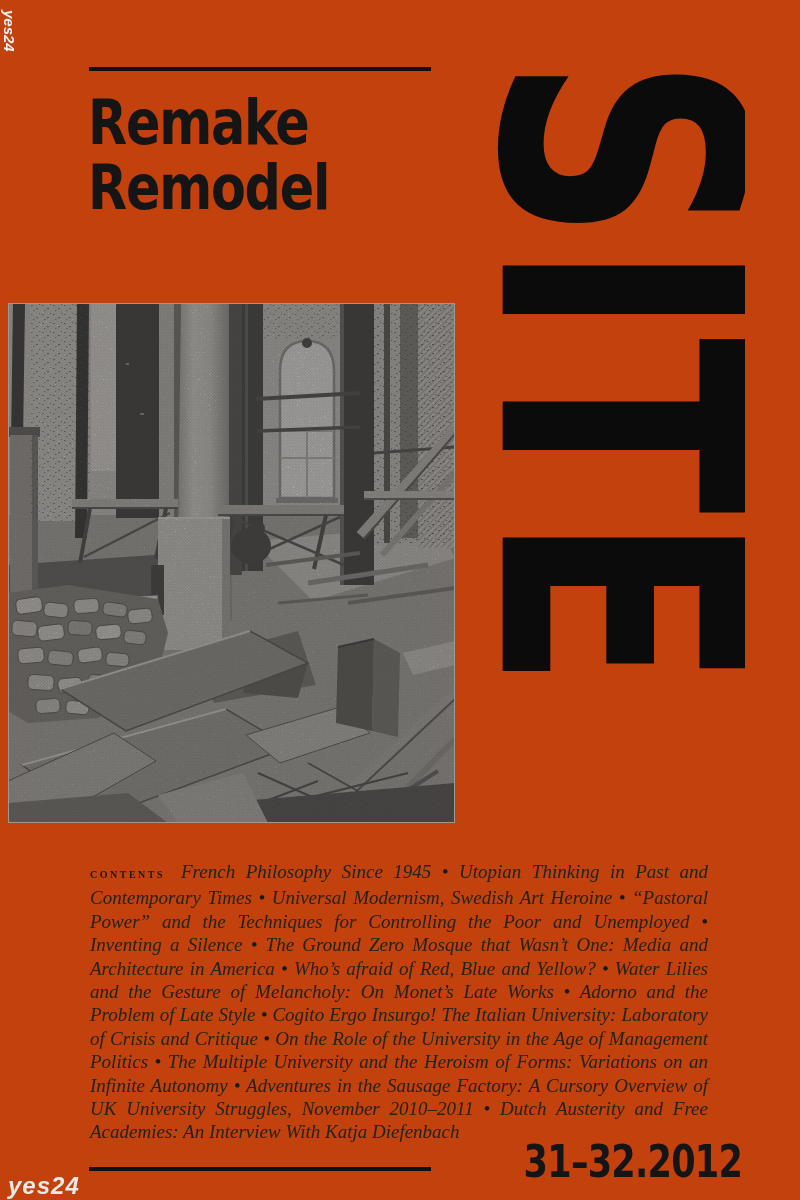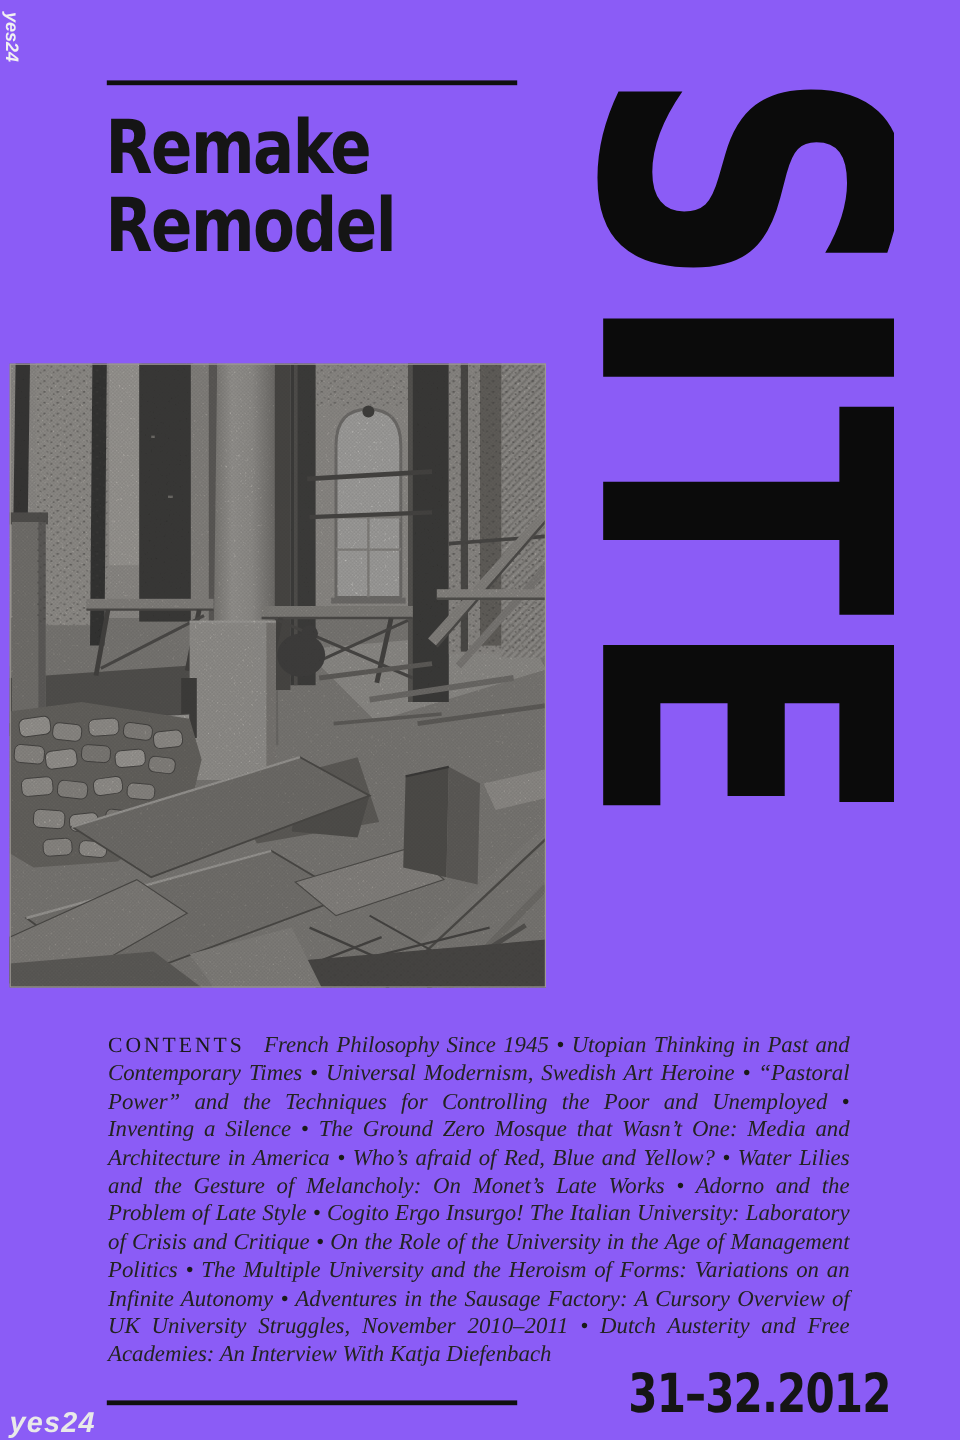--- a/index.html
+++ b/index.html
@@ -1,29 +1,29 @@
 <!DOCTYPE html>
 <html><head>
 <meta charset="utf-8">
 <style>
   html,body{margin:0;padding:0;background:#ffffff;}
-  .page{position:relative;width:800px;height:1200px;background:#8b5cf6;overflow:hidden;
+  .page{position:relative;width:800px;height:1200px;background:#c2410c;overflow:hidden;
         font-family:"Liberation Sans",sans-serif;}
   .rule{position:absolute;background:#101010;height:4px;width:342px;left:89px;}
   .rule-top{top:67px;}
   .rule-bottom{top:1167px;}
   .title{position:absolute;left:88px;top:90px;color:#151515;font-weight:700;
          font-family:"DejaVu Sans",sans-serif;font-size:62px;line-height:65px;
          letter-spacing:-1.5px;transform:scaleX(0.82);transform-origin:left top;}
   .logo-svg{position:absolute;left:497px;top:56px;}
   .photo{position:absolute;left:8px;top:303px;width:447px;height:520px;}
   .contents{position:absolute;left:90px;top:860px;width:618px;color:#232321;
             font-family:"Liberation Serif",serif;font-style:italic;font-size:19px;
             line-height:23.4px;text-align:justify;}
-  .contents-label{font-style:normal;font-weight:400;font-size:18px;letter-spacing:2.5px;
+  .contents-label{font-style:normal;font-weight:700;font-size:10px;letter-spacing:2.5px;
                   color:#1a1a1a;padding-right:16px;}
   .sep{color:#1a1a1a;}
   .issue{position:absolute;right:58px;top:1135px;color:#151515;font-weight:700;
          font-family:"DejaVu Sans",sans-serif;font-size:45px;letter-spacing:-1px;
          transform:scaleX(0.78);transform-origin:right top;white-space:nowrap;}
   .wm{position:absolute;color:#e9e9e9;font-style:italic;font-weight:700;
       font-family:"Liberation Sans",sans-serif;}
   .wm-bottom{left:8px;top:1172px;font-size:24px;letter-spacing:1px;}
   .wm-top{left:18px;top:10px;font-size:15px;color:#f1f1f1;
           transform:rotate(90deg);transform-origin:left top;}

